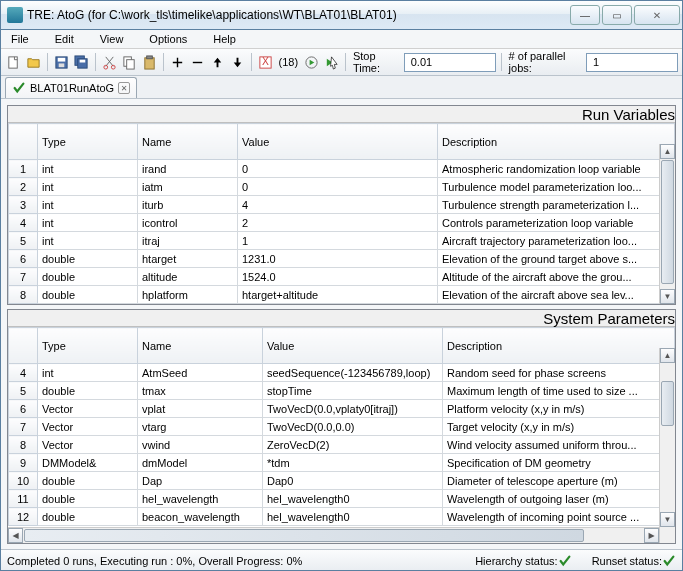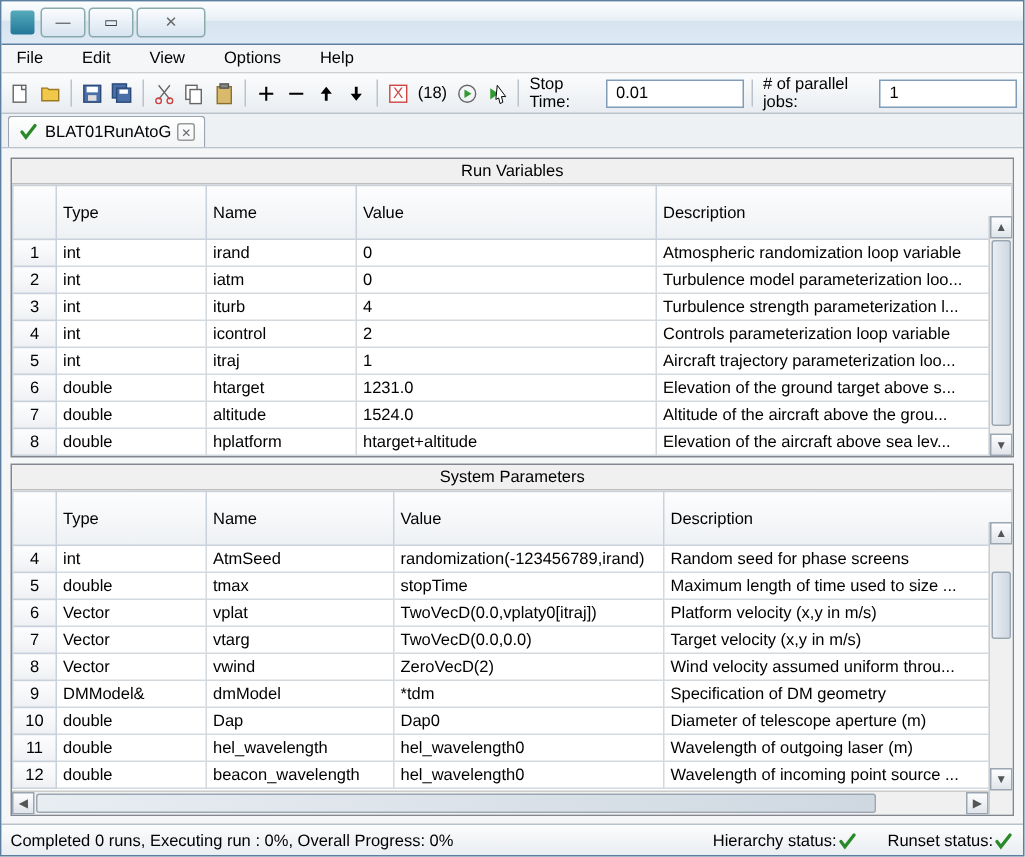--- a/index.html
+++ b/index.html
@@ -16,40 +16,41 @@
 .tbtn{width:18px;height:18px;display:flex;align-items:center;justify-content:center;border:1px solid transparent;border-radius:2px}
 .tbtn svg{width:15px;height:15px}
 .sep{width:1px;height:18px;background:#bac3cc;margin:0 2px}
 .tool-label{color:#000;padding:0 2px}
 .tool-input{height:19px;border:1px solid #7f9db9;background:#fff;padding:0 6px;font-size:11px}
 .tab-strip{height:23px;background:#eef1f4;display:flex;align-items:flex-end;padding:0 4px;border-bottom:1px solid #bac3cc}
 .tab{height:21px;background:linear-gradient(#fefefe,#f2f4f6);border:1px solid #9aa7b3;border-bottom:none;border-radius:3px 3px 0 0;display:flex;align-items:center;padding:0 6px;gap:4px}
 .tab-close{width:12px;height:12px;border:1px solid #999;border-radius:2px;display:flex;align-items:center;justify-content:center;font-size:8px;color:#666}
 .content{height:450px;padding:6px;background:#f4f6f8}
 .panel{border:1px solid #828790;background:#fff;margin-bottom:4px}
-.panel-title{height:17px;background:#f0f0f0;border-bottom:1px solid #bfbfbf;text-align:center;line-height:17px;font-size:11px}
+.panel-title{height:17px;background:#f0f0f0;border-bottom:1px solid #bfbfbf;text-align:right;line-height:17px;font-size:15px}
 .grid{width:100%;border-collapse:collapse;table-layout:fixed}
 .grid th{background:linear-gradient(#fdfdfe,#eef1f4);border:1px solid #c9d2dc;height:36px;text-align:left;padding:0 4px;font-weight:normal}
 .grid td{border:1px solid #d4d9de;height:18px;padding:0 4px;white-space:nowrap;overflow:hidden;text-overflow:ellipsis;background:#fff}
 .grid .rownum{background:linear-gradient(#fdfdfe,#eef1f4);text-align:center;border:1px solid #c9d2dc}
 .grid-wrap{position:relative;overflow:hidden}
 .scroll-y{position:absolute;right:0;top:21px;bottom:0;width:16px;background:#f0f0f0;border-left:1px solid #ccc}
 .scroll-x{position:absolute;left:0;right:16px;bottom:0;height:16px;background:#f0f0f0;border-top:1px solid #ccc}
 .sb-btn{width:15px;height:15px;background:linear-gradient(#fdfdfe,#e0e5eb);border:1px solid #9aa7b3;display:flex;align-items:center;justify-content:center;font-size:8px;color:#555}
 .sb-thumb{background:linear-gradient(90deg,#e8edf2,#cfd8e1);border:1px solid #9aa7b3;border-radius:2px}
 .status-bar{height:22px;background:linear-gradient(#fbfcfd,#e9edf1);border-top:1px solid #bac3cc;display:flex;align-items:center;padding:0 6px;font-size:11px}
 .status-bar .spacer{flex:1}
 .tick-ico{width:14px;height:14px;display:inline-block;vertical-align:middle}
 .tick-ico svg{width:14px;height:14px}
 </style>
 </head>
 <body>
 
 <div class="title-bar">
   <div class="title-icon"></div>
+  <div class="title-text">TRE:  AtoG  (for C:\work_tls\timelike\applications\WT\BLAT01\BLAT01)</div>
   <div class="win-btns">
     <div class="win-btn">—</div>
     <div class="win-btn">▭</div>
     <div class="win-btn close">✕</div>
   </div>
 </div>
 
 <div class="menu-bar">
   <span class="menu-item">File</span>
   <span class="menu-item">Edit</span>
@@ -271,21 +272,21 @@
           <th>Name</th>
           <th>Value</th>
           <th>Description</th>
         </tr>
           </thead>
         <tbody id="sp-body">
             <tr>
               <td class="rownum">4</td>
               <td>int</td>
               <td>AtmSeed</td>
-              <td>randomization(-123456789,irand)</td>
+              <td>seedSequence(-123456789,loop)</td>
               <td>Random seed for phase screens</td>
             </tr>
             <tr>
               <td class="rownum">5</td>
               <td>double</td>
               <td>tmax</td>
               <td>stopTime</td>
               <td>Maximum  length of time used to size ...</td>
             </tr>
             <tr>

